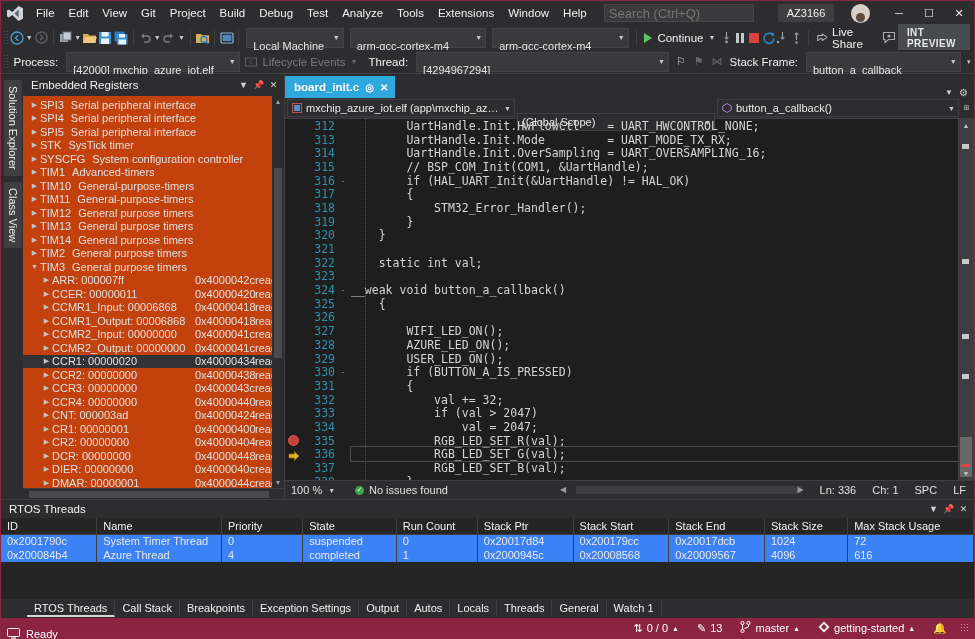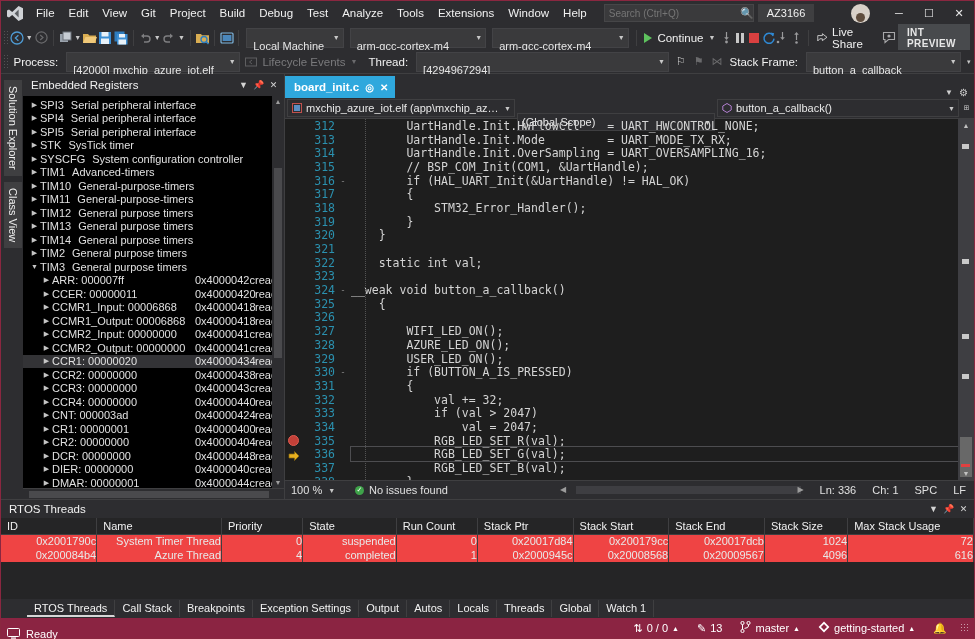--- a/index.html
+++ b/index.html
@@ -41,25 +41,25 @@
   .search-box {
     margin-left: 10px;
     width: 150px; height: 18px;
     background: #3a3a3c;
     border: 1px solid #464648;
     display: flex; align-items: center;
     padding: 0 4px;
   }
   .search-box input {
     flex: 1; background: transparent; border: none; outline: none;
-    color: #a9a9ac; font-size: 10px; font-family: "Liberation Sans", sans-serif;
+    color: #a9a9ac; font-size: 13px; font-family: "Liberation Sans", sans-serif;
   }
   .search-box .mag { color: #b0b0b2; font-size: 11px; }
   .sol-chip {
-    margin-left: 4px;
+    margin-left: 24px;
     background: #3f3f41;
     padding: 2px 9px; font-size: 11px; color: #f1f1f1;
     height: 18px; line-height: 14px;
   }
   .titlebar-spacer { flex: 1; }
   .avatar {
     width: 19px; height: 19px; border-radius: 50%;
     background: #d8d0c8; margin-right: 14px; overflow: hidden;
     display: flex; align-items: flex-end; justify-content: center;
   }
@@ -149,21 +149,21 @@
   .panel-head {
     height: 22px; min-height: 22px; background: #2d2d30;
     display: flex; align-items: center; padding: 0 3px 0 8px;
     color: #f1f1f1; font-size: 11.5px;
   }
   .panel-head .ttl { flex: 1; }
   .phbtn { width: 15px; height: 18px; display: flex; align-items: center; justify-content: center;
            color: #d4d4d4; font-size: 9px; }
   .reglist {
     flex: 1; overflow: hidden; position: relative;
-    background: #000000; padding-top: 2px;
+    background: #c2410c; padding-top: 2px;
   }
   .regrow {
     height: 13.5px; display: flex; align-items: center;
     font-size: 11px; color: #e0e0e0; white-space: nowrap;
     padding-left: 6px;
   }
   .regrow.sel { background: #333336; }
   .regrow .arrow {
     width: 11px; color: #c5c5c5; font-size: 7px; flex: none;
     text-align: center;
@@ -289,21 +289,21 @@
   table.tt th {
     text-align: left; font-weight: normal; color: #f1f1f1;
     background: #252526; height: 16px; padding: 0 0 0 6px;
     border: 1px solid #3f3f41; border-top: none; border-left: none;
   }
   table.tt td {
     color: #e8e8e8; height: 14px; padding: 0 0 0 6px;
     border-right: 1px solid #3f3f41;
     white-space: nowrap; overflow: hidden;
   }
-  table.tt tr.r { background: #ef4444; text-align: right; }
+  table.tt tr.r { background: #3b82f6; }
 
   
   .btabs {
     height: 19px; min-height: 19px; background: #2d2d30;
     display: flex; align-items: center; padding-left: 26px;
   }
   .btab {
     font-size: 11px; color: #f1f1f1; padding: 0 7px; height: 17px;
     line-height: 17px; border-right: 1px solid #3f3f41;
   }
@@ -917,21 +917,21 @@
 
   <div class="btabs">
     <div class="btab active">RTOS Threads</div>
     <div class="btab">Call Stack</div>
     <div class="btab">Breakpoints</div>
     <div class="btab">Exception Settings</div>
     <div class="btab">Output</div>
     <div class="btab">Autos</div>
     <div class="btab">Locals</div>
     <div class="btab">Threads</div>
-    <div class="btab">Global</div>
+    <div class="btab">General</div>
     <div class="btab">Watch 1</div>
   </div>
 
   <div class="statusbar">
     <div class="sb-left">
       <span>
         <svg width="13" height="11" viewBox="0 0 13 11">
             <rect x="0.5" y="0.5" width="12" height="8" rx="1" fill="none" stroke="#ffffff" stroke-width="1"></rect>
             <rect x="4" y="9.5" width="5" height="1.2" fill="#ffffff"></rect>
           </svg>

